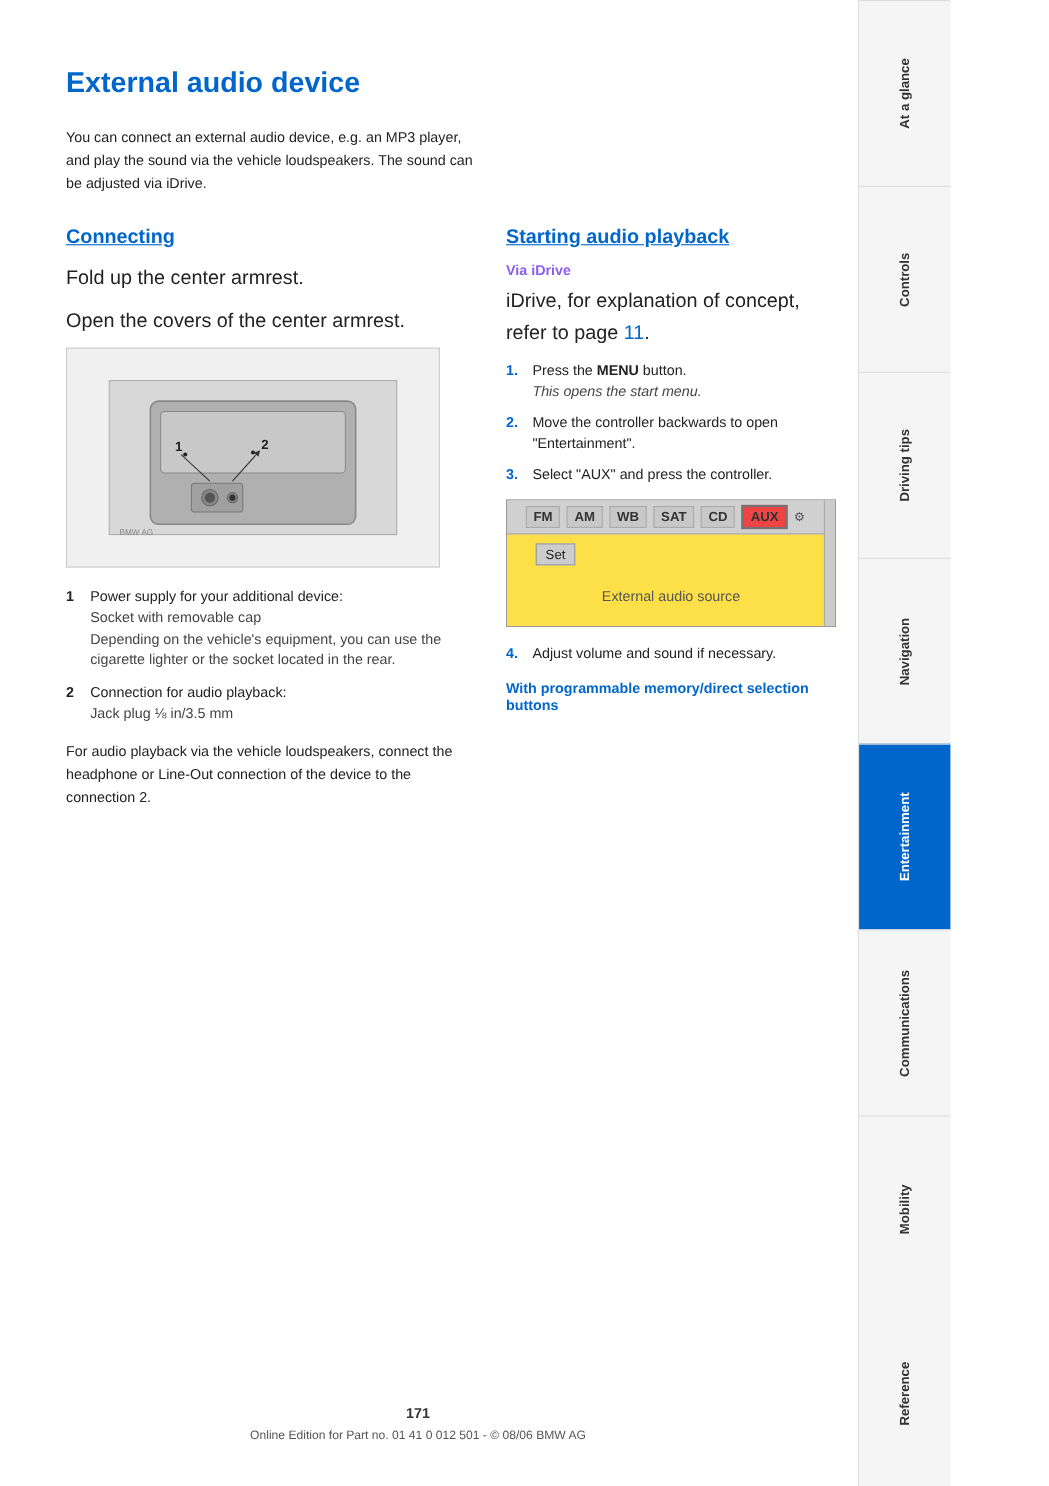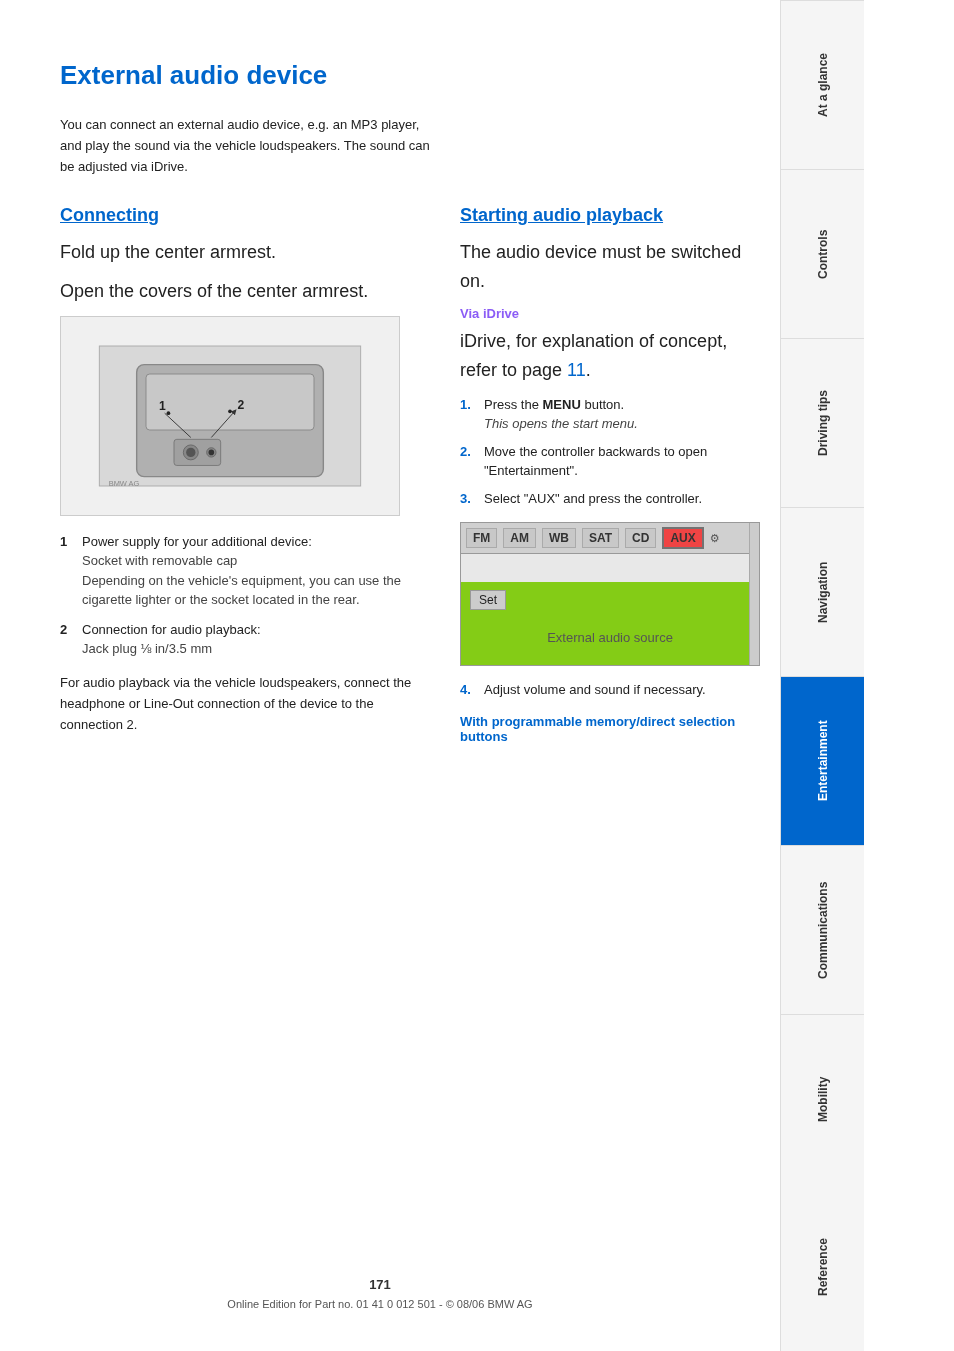--- a/index.html
+++ b/index.html
@@ -158,21 +158,21 @@
       width: 300px;
       border: 1px solid #999;
       margin: 10px 0 14px 0;
       background: #e8e8e8;
     }
 
     .audio-ui-tabs {
       display: flex;
       align-items: center;
       background: #d0d0d0;
-      padding: 4px 5px;
+      padding: 4px 17px;
       gap: 6px;
       border-bottom: 1px solid #999;
     }
 
     .tab-item {
       font-size: 12px;
       font-weight: bold;
       color: #333;
       padding: 2px 6px;
       background: #c8c8c8;
@@ -183,23 +183,22 @@
       background: #ef4444;
       border: 2px solid #737373;
     }
 
     .tab-icon {
       font-size: 11px;
       color: #555;
     }
 
     .audio-ui-body {
-      padding: 8px 9px;
-      background: #84cc16;
-      margin-top: 28px;
+      padding: 8px 26px;
+      background: #fde047;
     }
 
     .set-btn {
       font-size: 12px;
       background: #cccccc;
       border: 1px solid #999;
       padding: 2px 8px;
       display: inline-block;
       margin-bottom: 8px;
     }
@@ -387,21 +386,20 @@
         </ul>
 
         <p class="audio-note">For audio playback via the vehicle loudspeakers, connect the headphone or Line-Out connection of the device to the connection 2.</p>
 
       </div>
 
       <div class="right-col">
 
         <h2 class="section-title">Starting audio playback</h2>
 
-        <p class="section-text">The audio device must be switched on.</p>
 
         <p class="subsection-title">Via iDrive</p>
 
         <p class="section-text">
           iDrive, for explanation of concept, refer to page <a class="link-text">11</a>.
         </p>
 
         <ul class="steps-list">
           <li>
             <span class="step-num">1.</span>

